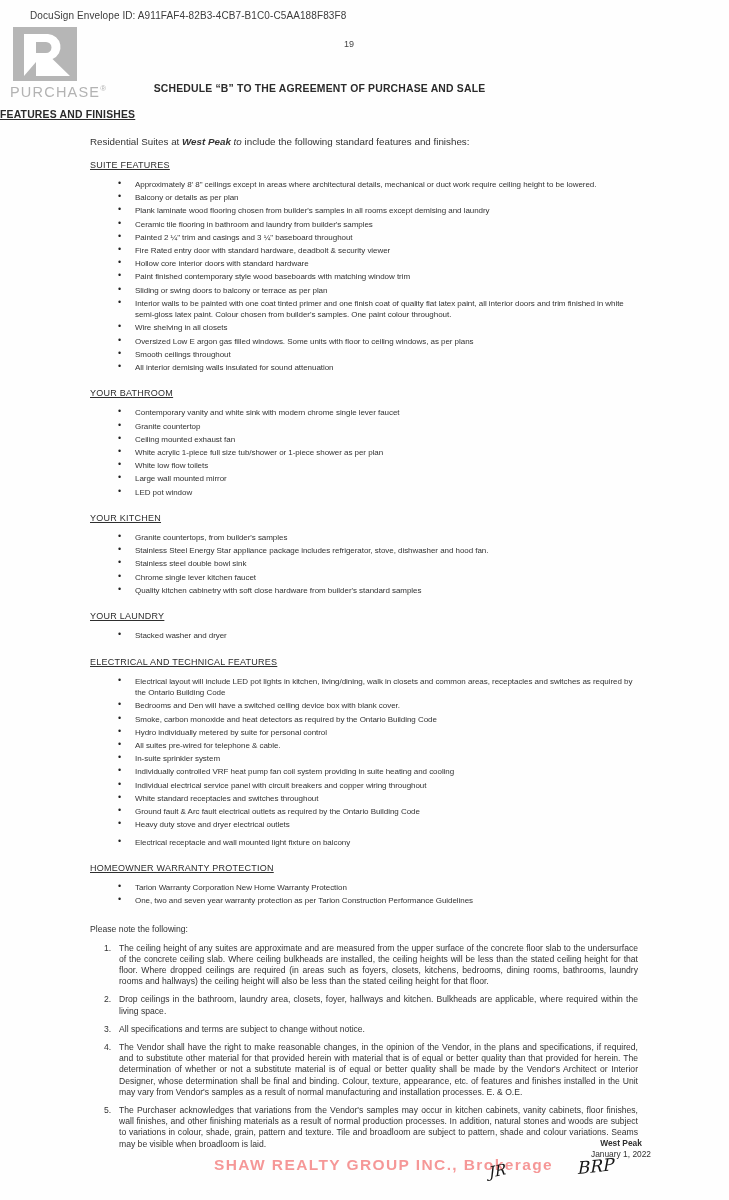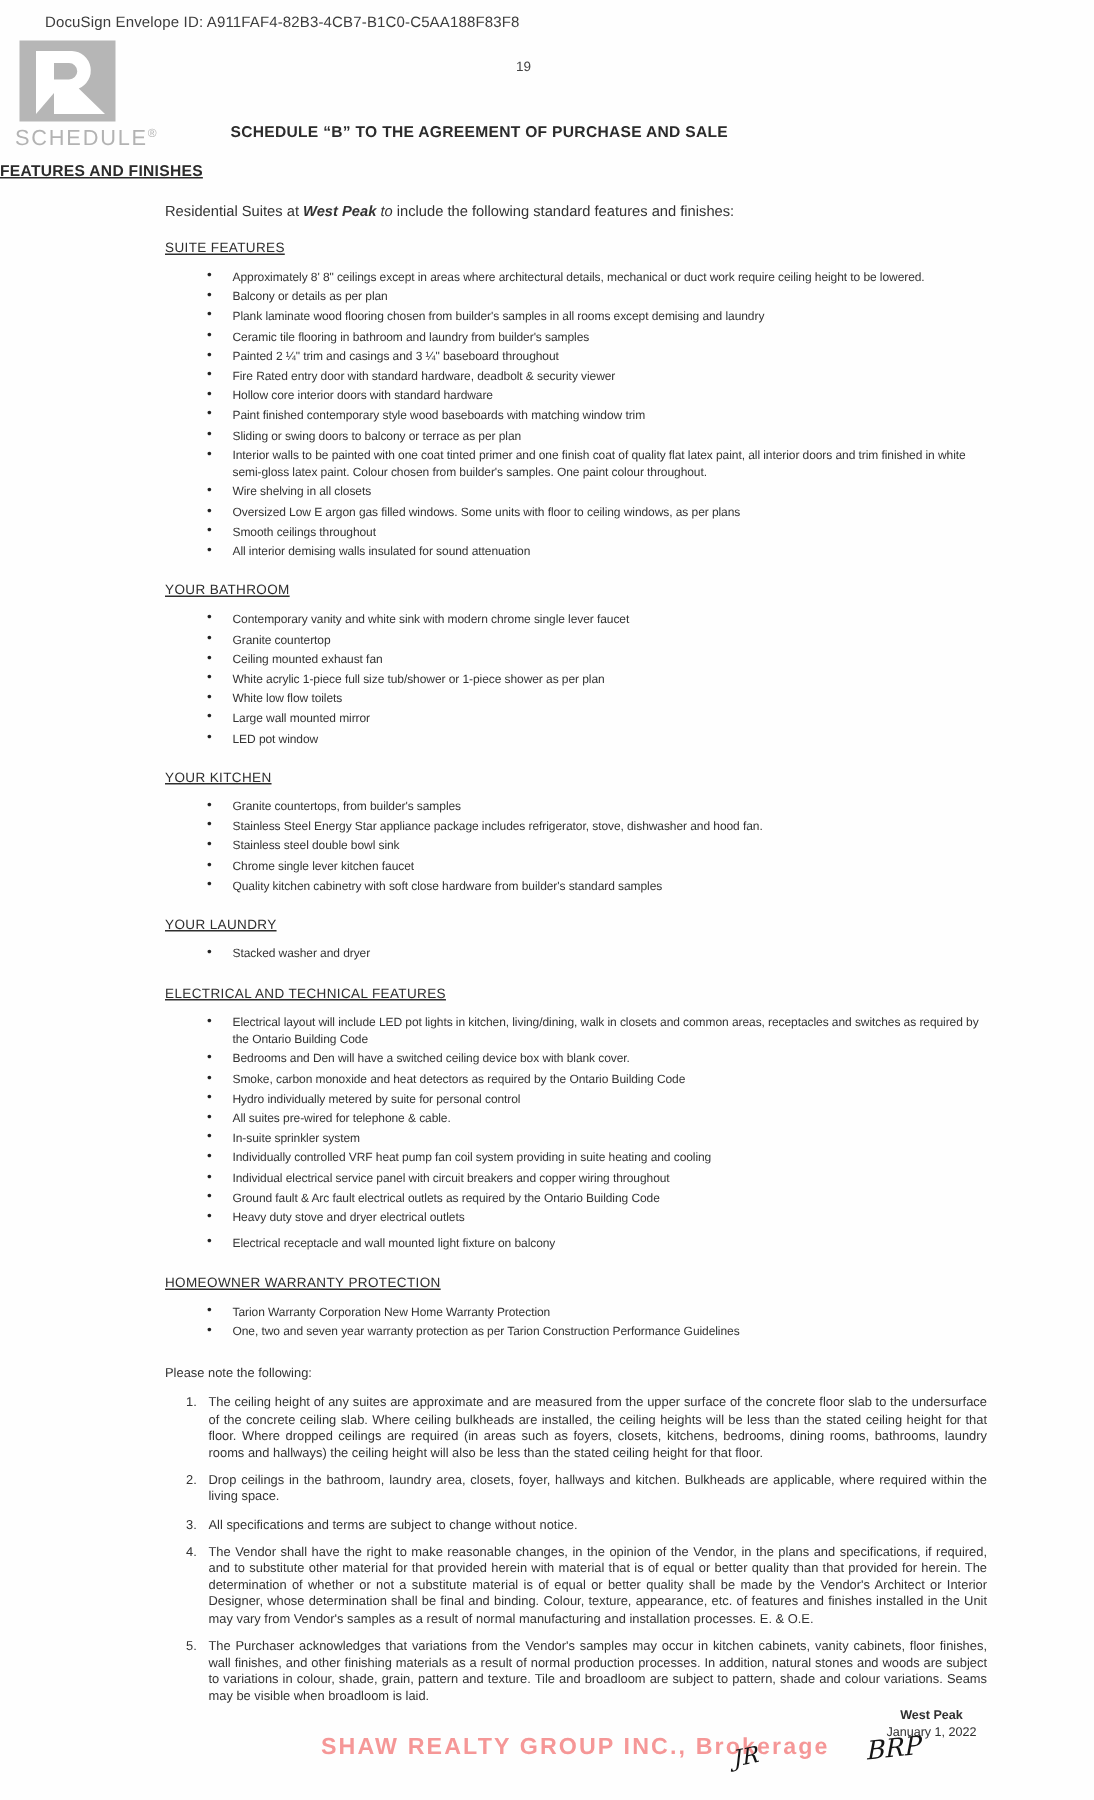--- a/index.html
+++ b/index.html
@@ -10,21 +10,21 @@
   .pagenum  { position:absolute; top:39px; left:0; width:698px; text-align:center; font-size:9px; color:#444; }
 
   .logo { position:absolute; top:26px; left:10px; width:100px; }
   .logo-box { display:block; }
   .logo-word { font-size:14.5px; color:#b3b3b3; letter-spacing:1.2px; margin-top:2px; white-space:nowrap; }
   .logo-word sup { font-size:8px; }
 
   .title    { position:absolute; top:83px;  left:0; width:639px; text-align:center; font-weight:bold; font-size:10.4px; color:#2b2b2b; letter-spacing:0.2px; }
   .subtitle { position:absolute; top:109px; left:0; width:729px; font-weight:bold; font-size:10.4px; color:#2b2b2b; text-decoration:underline; letter-spacing:0.2px; }
 
-  .content { position:absolute; top:136px; left:90px; width:548px;margin-left:20px; }
+  .content { position:absolute; top:136px; left:90px; width:548px; }
 
   .intro { font-size:9.8px; color:#333; margin:0 0 13px 0; }
   .intro .brand { font-weight:bold; font-style:italic; }
   .intro .ital { font-style:italic; }
 
   .section { margin-top:15px; }
   .section:first-of-type { margin-top:0; }
   .sec-head { font-size:9px; color:#2e2e2e; text-decoration:underline; letter-spacing:0.25px; margin-bottom:9px; }
 
   ul.bullets { list-style:none; margin:0; padding:0 0 0 45px; font-size:8px; line-height:11.4px; letter-spacing:-0.05px; color:#333; }
@@ -54,21 +54,21 @@
   <div class="docusign">DocuSign Envelope ID: A911FAF4-82B3-4CB7-B1C0-C5AA188F83F8</div>
   <div class="pagenum">19</div>
 
   <div class="logo">
     <svg class="logo-box" width="70" height="56" viewBox="0 0 70 56">
       <rect x="3" y="1" width="64" height="54" fill="#b6b6b6"></rect>
       <path fill="#ffffff" fill-rule="evenodd" d="M14 8 H38 A13 13 0 0 1 42.5 33 L60 50 H14 Z
            M26 16 V27 H36 A5.5 5.5 0 0 0 36 16 Z
            M14 50 L26 36 V50 Z"></path>
     </svg>
-    <div class="logo-word"><span>SCHEDULE</span><sup>®</sup></div>
+    <div class="logo-word"><span>PURCHASE</span><sup>®</sup></div>
   </div>
 
   <div class="title">SCHEDULE “B” TO THE AGREEMENT OF PURCHASE AND SALE</div>
   <div class="subtitle">FEATURES AND FINISHES</div>
 
   <div class="content">
 
     <p class="intro"><span>Residential Suites at </span><span class="brand">West Peak</span><span class="ital"> to</span><span> include the following standard features and finishes:</span></p>
 
     <div class="section">
@@ -126,20 +126,21 @@
       <div class="sec-head">ELECTRICAL AND TECHNICAL FEATURES</div>
       <ul class="bullets">
           <li>Electrical layout will include LED pot lights in kitchen, living/dining, walk in closets and common areas, receptacles and switches as required by the Ontario Building Code</li>
           <li>Bedrooms and Den will have a switched ceiling device box with blank cover.</li>
           <li>Smoke, carbon monoxide and heat detectors as required by the Ontario Building Code</li>
           <li>Hydro individually metered by suite for personal control</li>
           <li>All suites pre-wired for telephone &amp; cable.</li>
           <li>In-suite sprinkler system</li>
           <li>Individually controlled VRF heat pump fan coil system providing in suite heating and cooling</li>
           <li>Individual electrical service panel with circuit breakers and copper wiring throughout</li>
+          <li>White standard receptacles and switches throughout</li>
           <li>Ground fault &amp; Arc fault electrical outlets as required by the Ontario Building Code</li>
           <li>Heavy duty stove and dryer electrical outlets</li>
           <li>Electrical receptacle and wall mounted light fixture on balcony</li>
         </ul>
     </div>
 
     <div class="section">
       <div class="sec-head">HOMEOWNER WARRANTY PROTECTION</div>
       <ul class="bullets">
           <li>Tarion Warranty Corporation New Home Warranty Protection</li>

